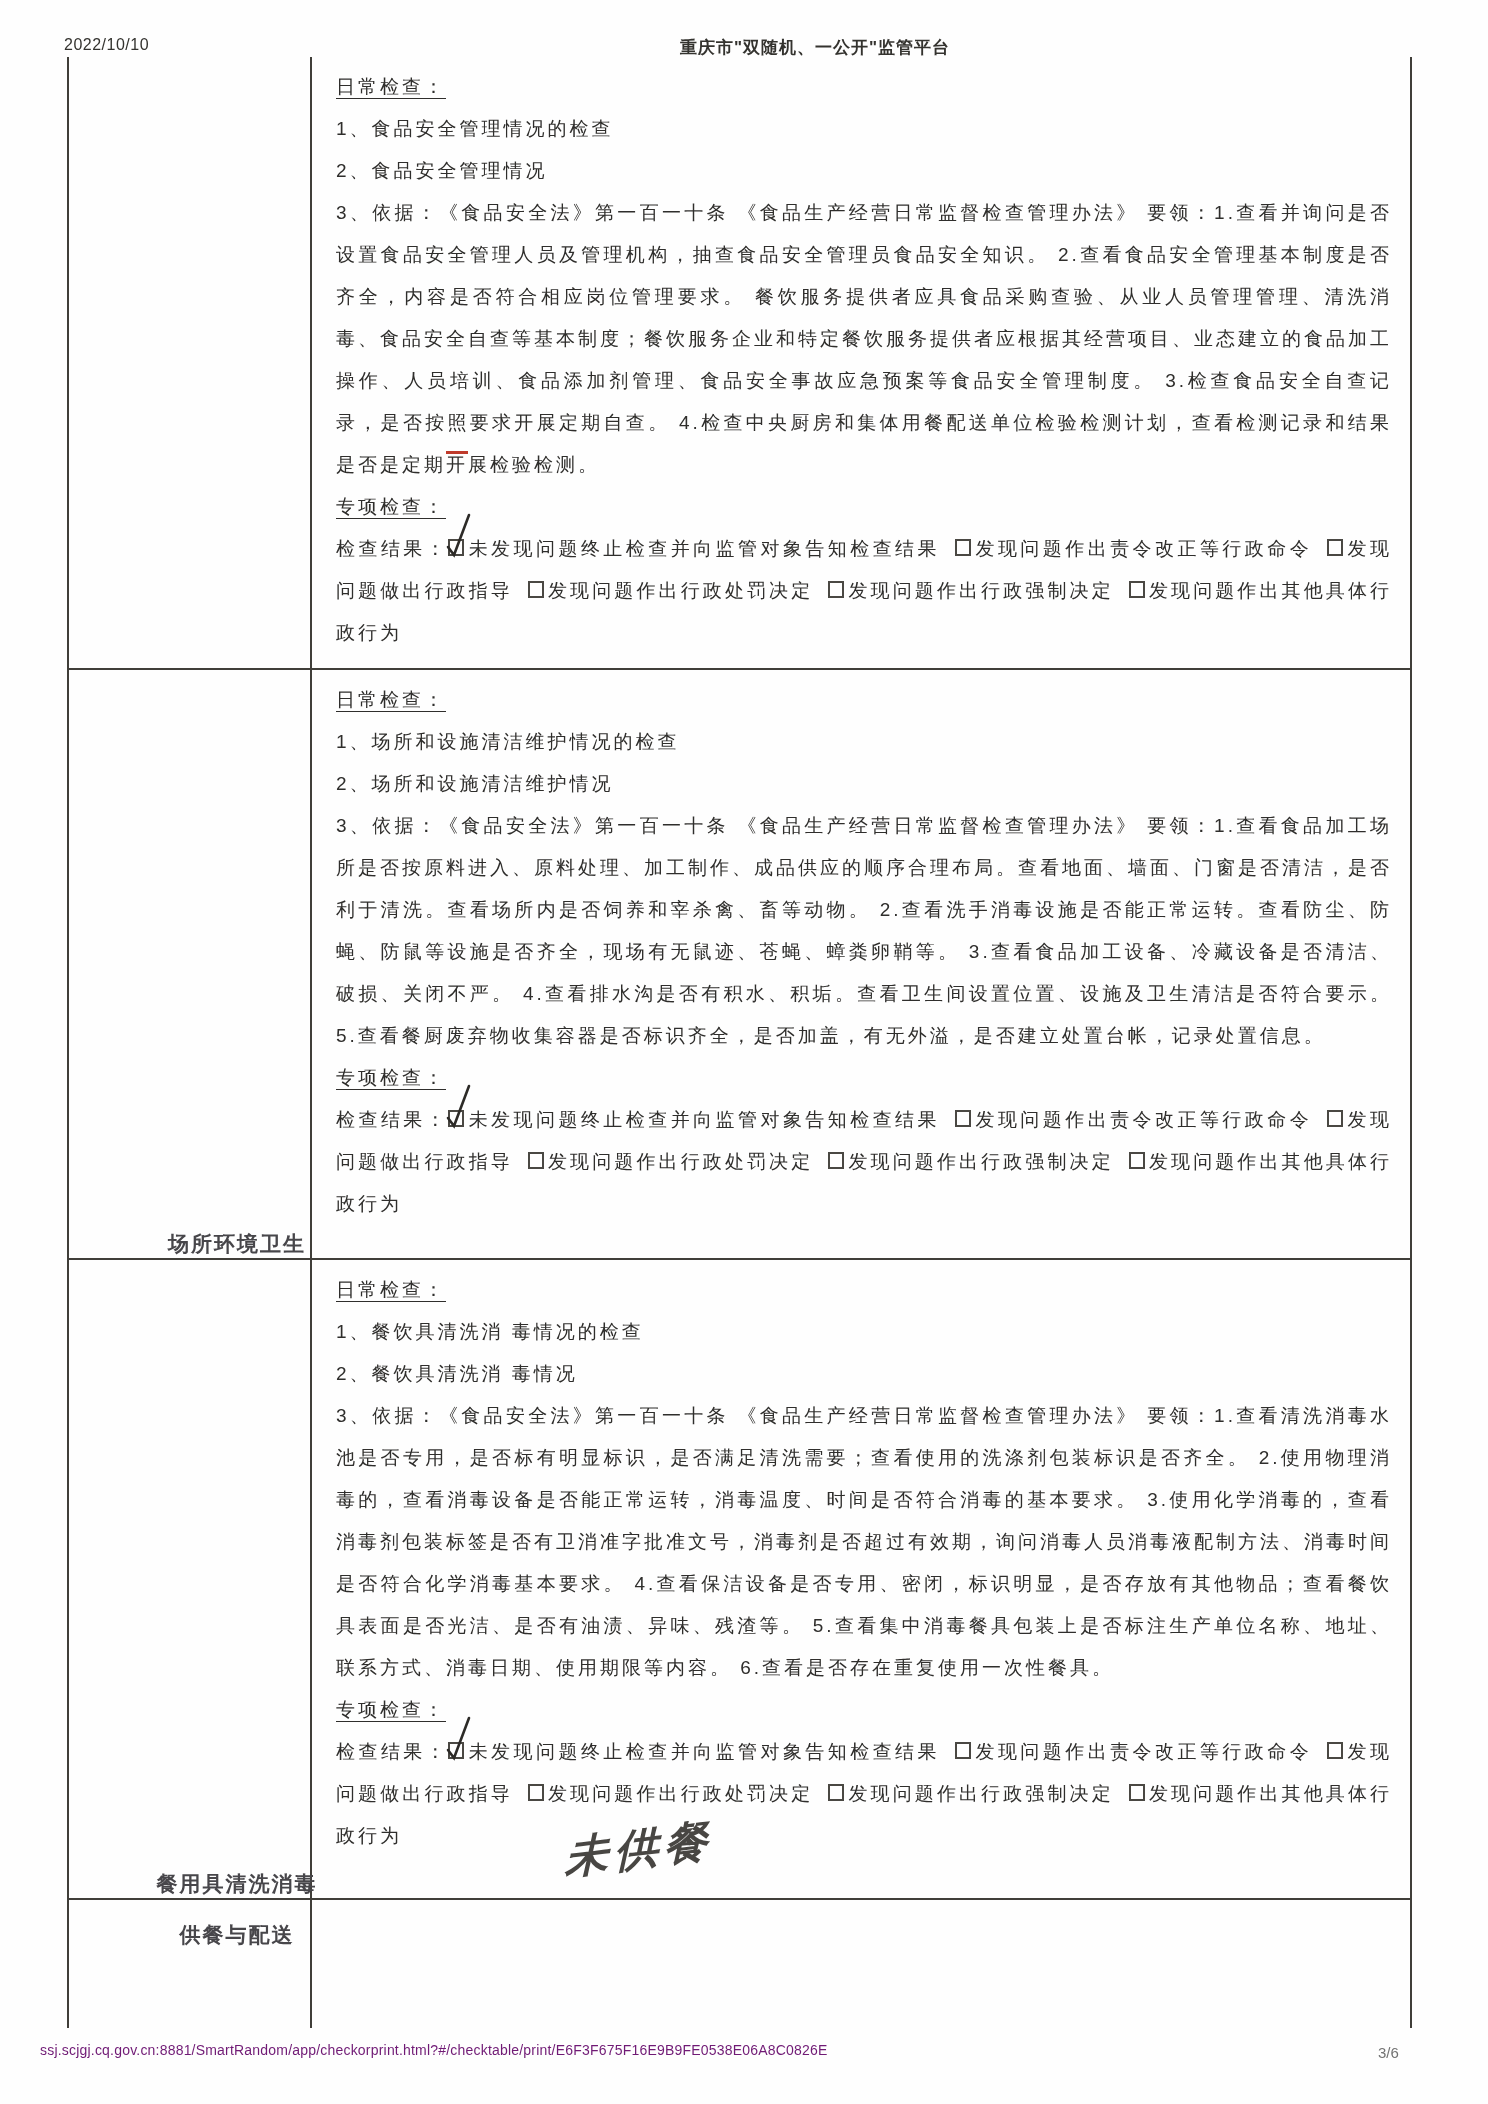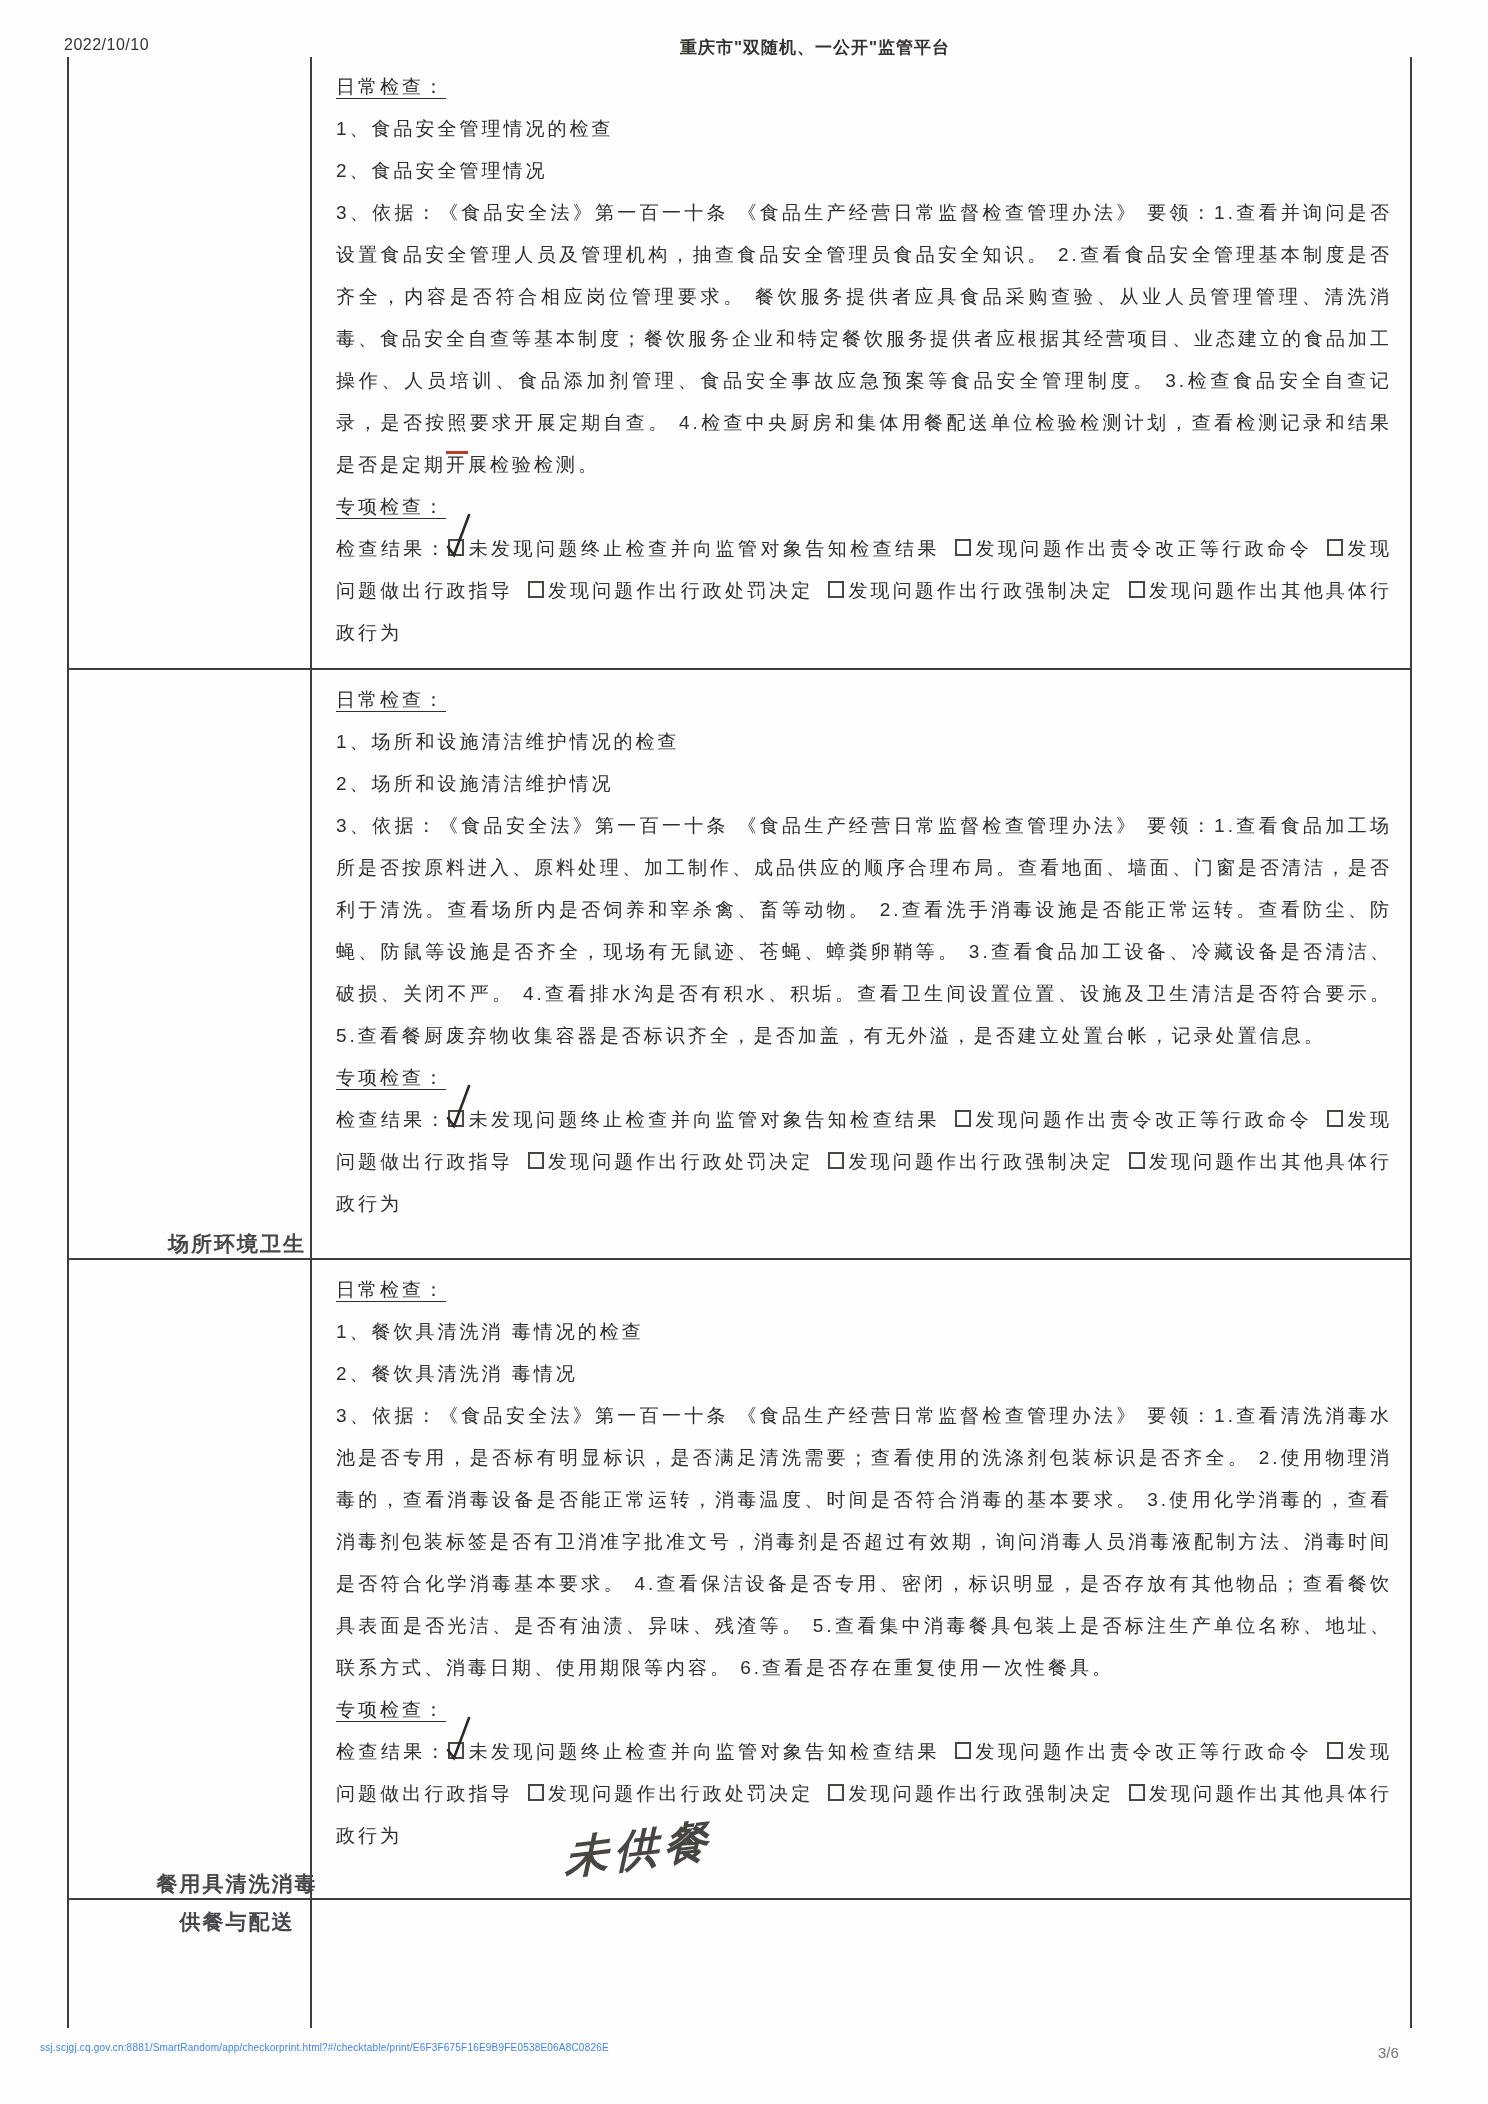--- a/index.html
+++ b/index.html
@@ -3,34 +3,34 @@
 <meta charset="utf-8">
 <style>
   html,body{margin:0;padding:0;background:#ffffff;}
   .page{
     position:relative;width:1488px;height:2104px;background:#fefefe;
     font-family:"Liberation Sans", sans-serif;color:#2e2d2b;overflow:hidden;
   }
   
   .hdr-date{position:absolute;left:64px;top:36px;font-size:16px;letter-spacing:.5px;color:#34332f;}
   .hdr-title{position:absolute;left:680px;top:36px;font-size:17px;font-weight:600;letter-spacing:1px;color:#34332f;}
-  .ftr-url{position:absolute;left:40px;top:2042px;font-size:10px;letter-spacing:.2px;color:#3b82f6;}
+  .ftr-url{position:absolute;left:40px;top:2042px;font-size:14px;letter-spacing:.2px;color:#701a75;}
   .ftr-page{position:absolute;left:1378px;top:2044px;font-size:15px;color:#737373;}
   
   .tbl{
     position:absolute;left:67px;top:57px;width:1341px;height:1971px;
     border-left:2px solid #403e39;border-right:2px solid #403e39;
   }
   .row{display:flex;box-sizing:border-box;overflow:hidden;}
   .row + .row{border-top:2px solid #403e39;}
   .cell-label{
     box-sizing:border-box;width:243px;flex:0 0 243px;border-right:2px solid #403e39;
     display:flex;align-items:flex-end;justify-content:center;padding-left:95px;
   }
-  .row.label-top .cell-label{align-items:flex-start;padding-top:8px;}
+  .row.label-top .cell-label{align-items:flex-start;padding-top:21px;}
   .cell-label .lbl{font-size:21px;font-weight:700;letter-spacing:2px;color:#47464a;white-space:nowrap;}
   .cell-content{
     position:relative;box-sizing:border-box;flex:1 1 auto;
     padding:9px 18px 0 24px;font-size:19px;line-height:42px;letter-spacing:3px;color:#2f2e2c;
   }
   .line{white-space:nowrap;}
   .sec{text-decoration:underline;text-decoration-thickness:1px;text-underline-offset:5px;}
   .para{text-align:justify;}
   .mark{text-decoration-line:overline;text-decoration-color:#bf3a2b;text-decoration-thickness:3px;}
   .opt{margin-right:15px;}

